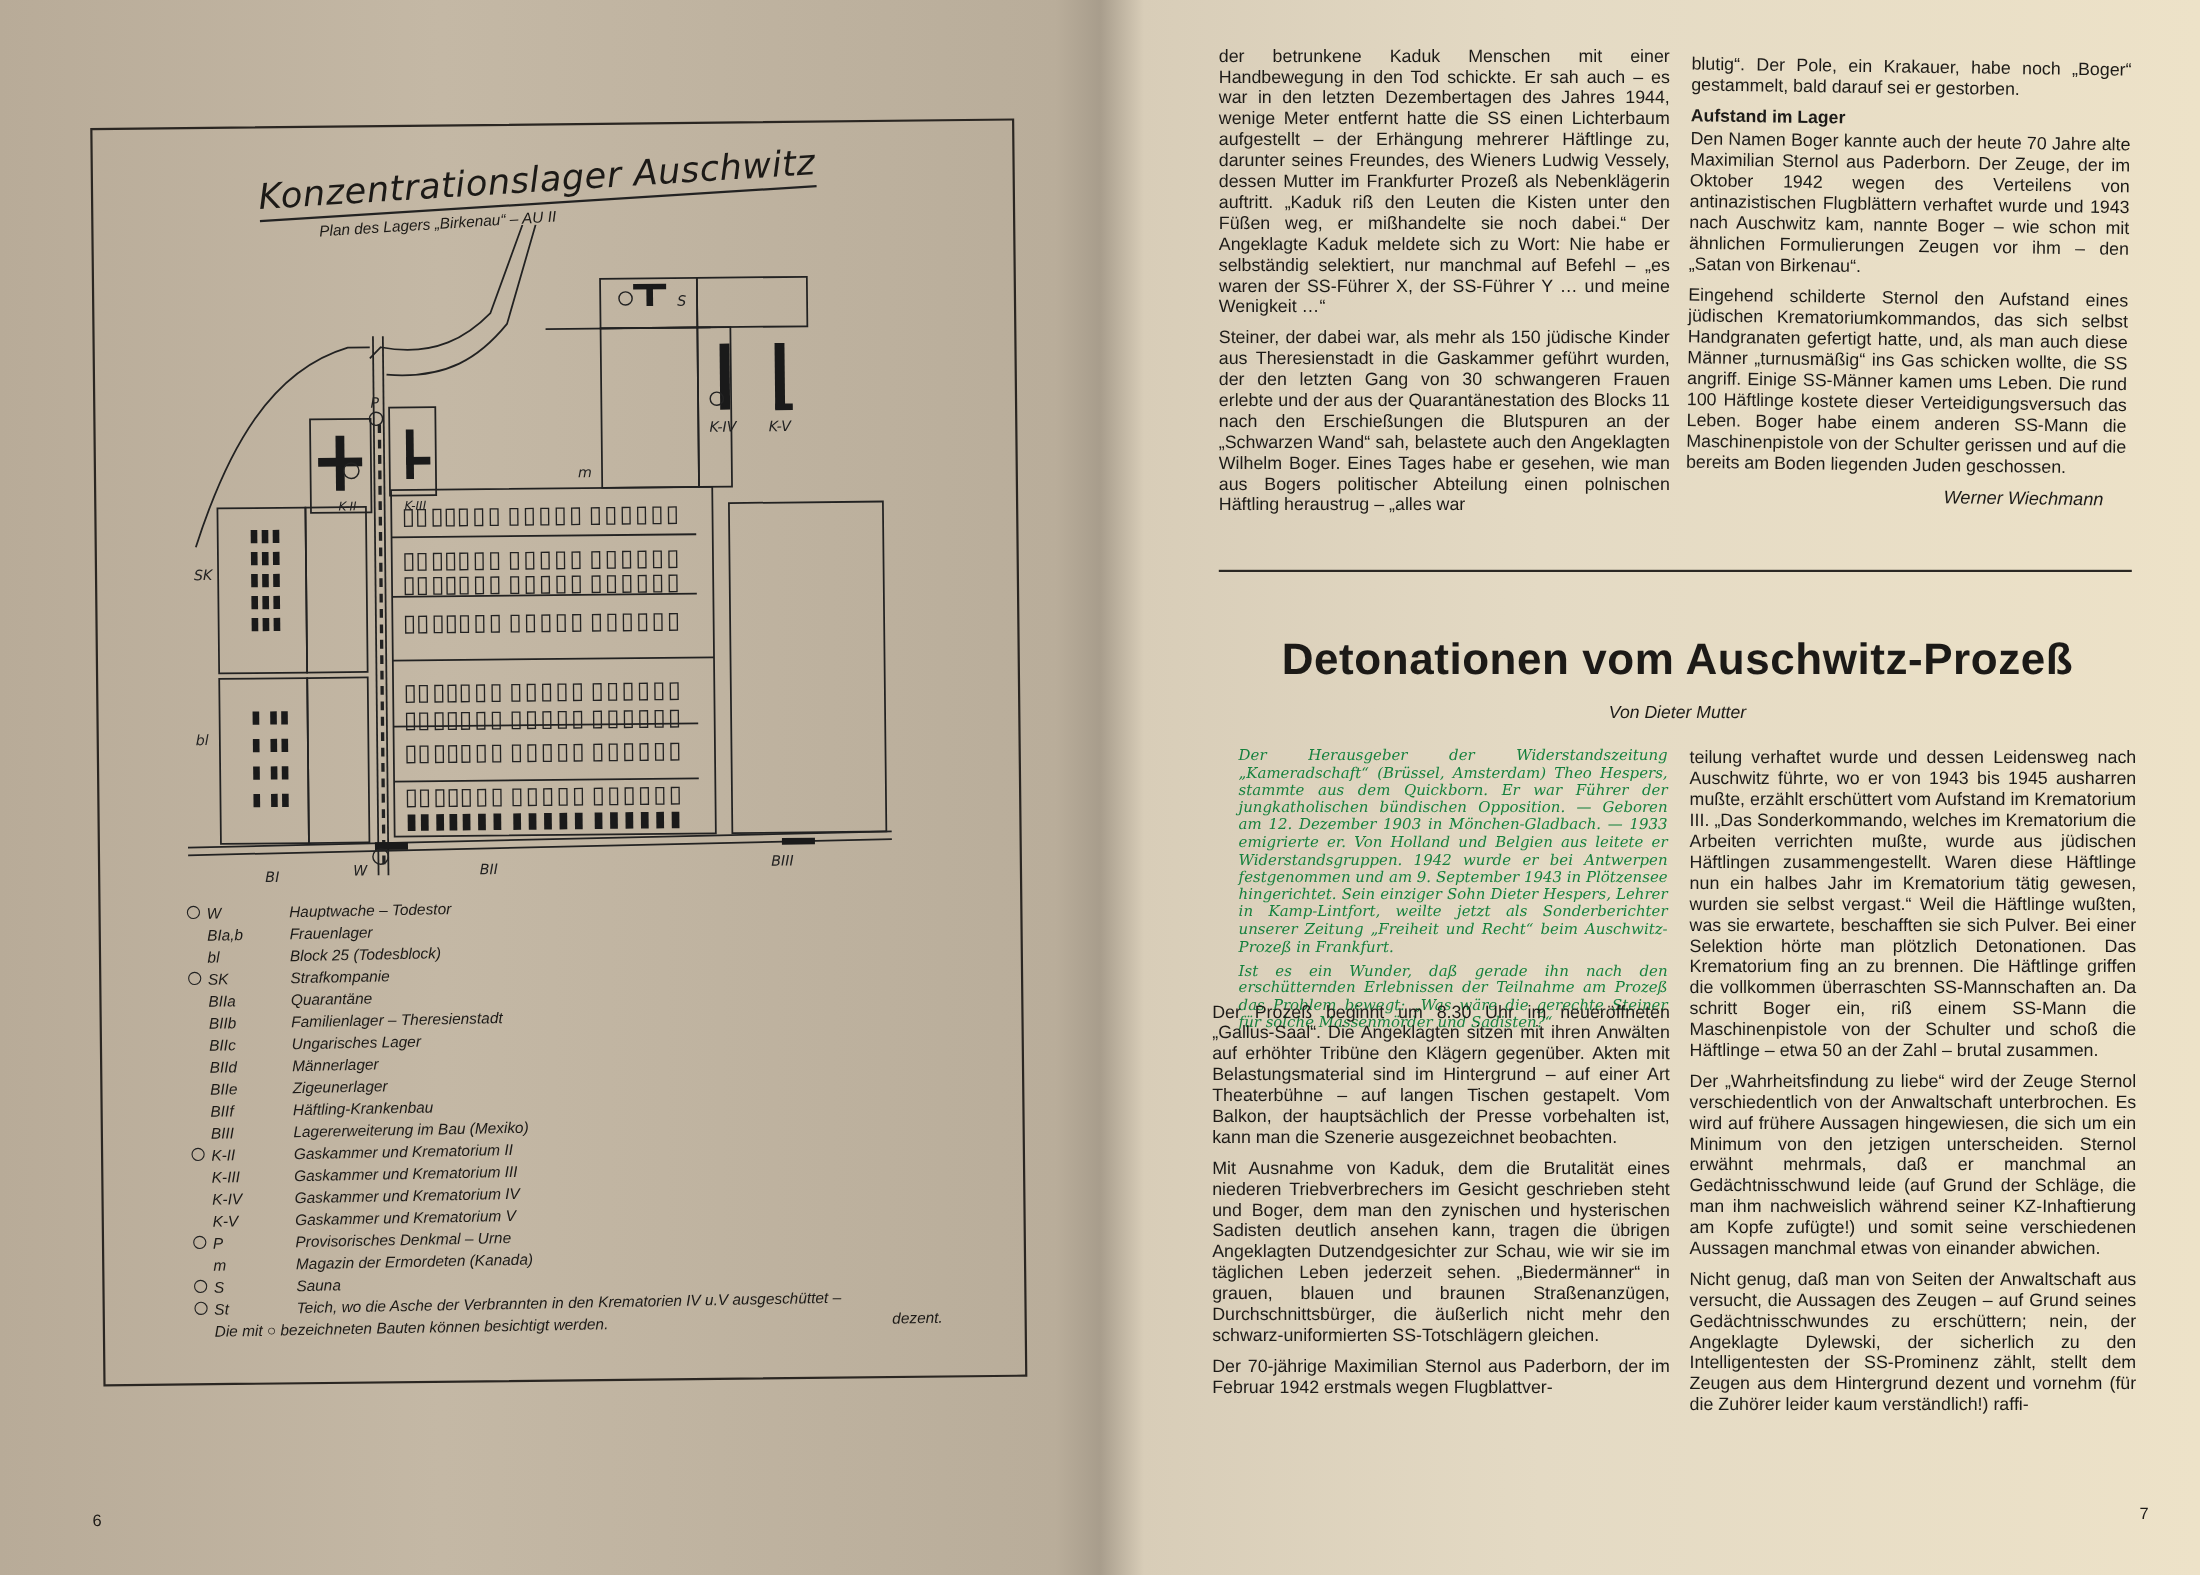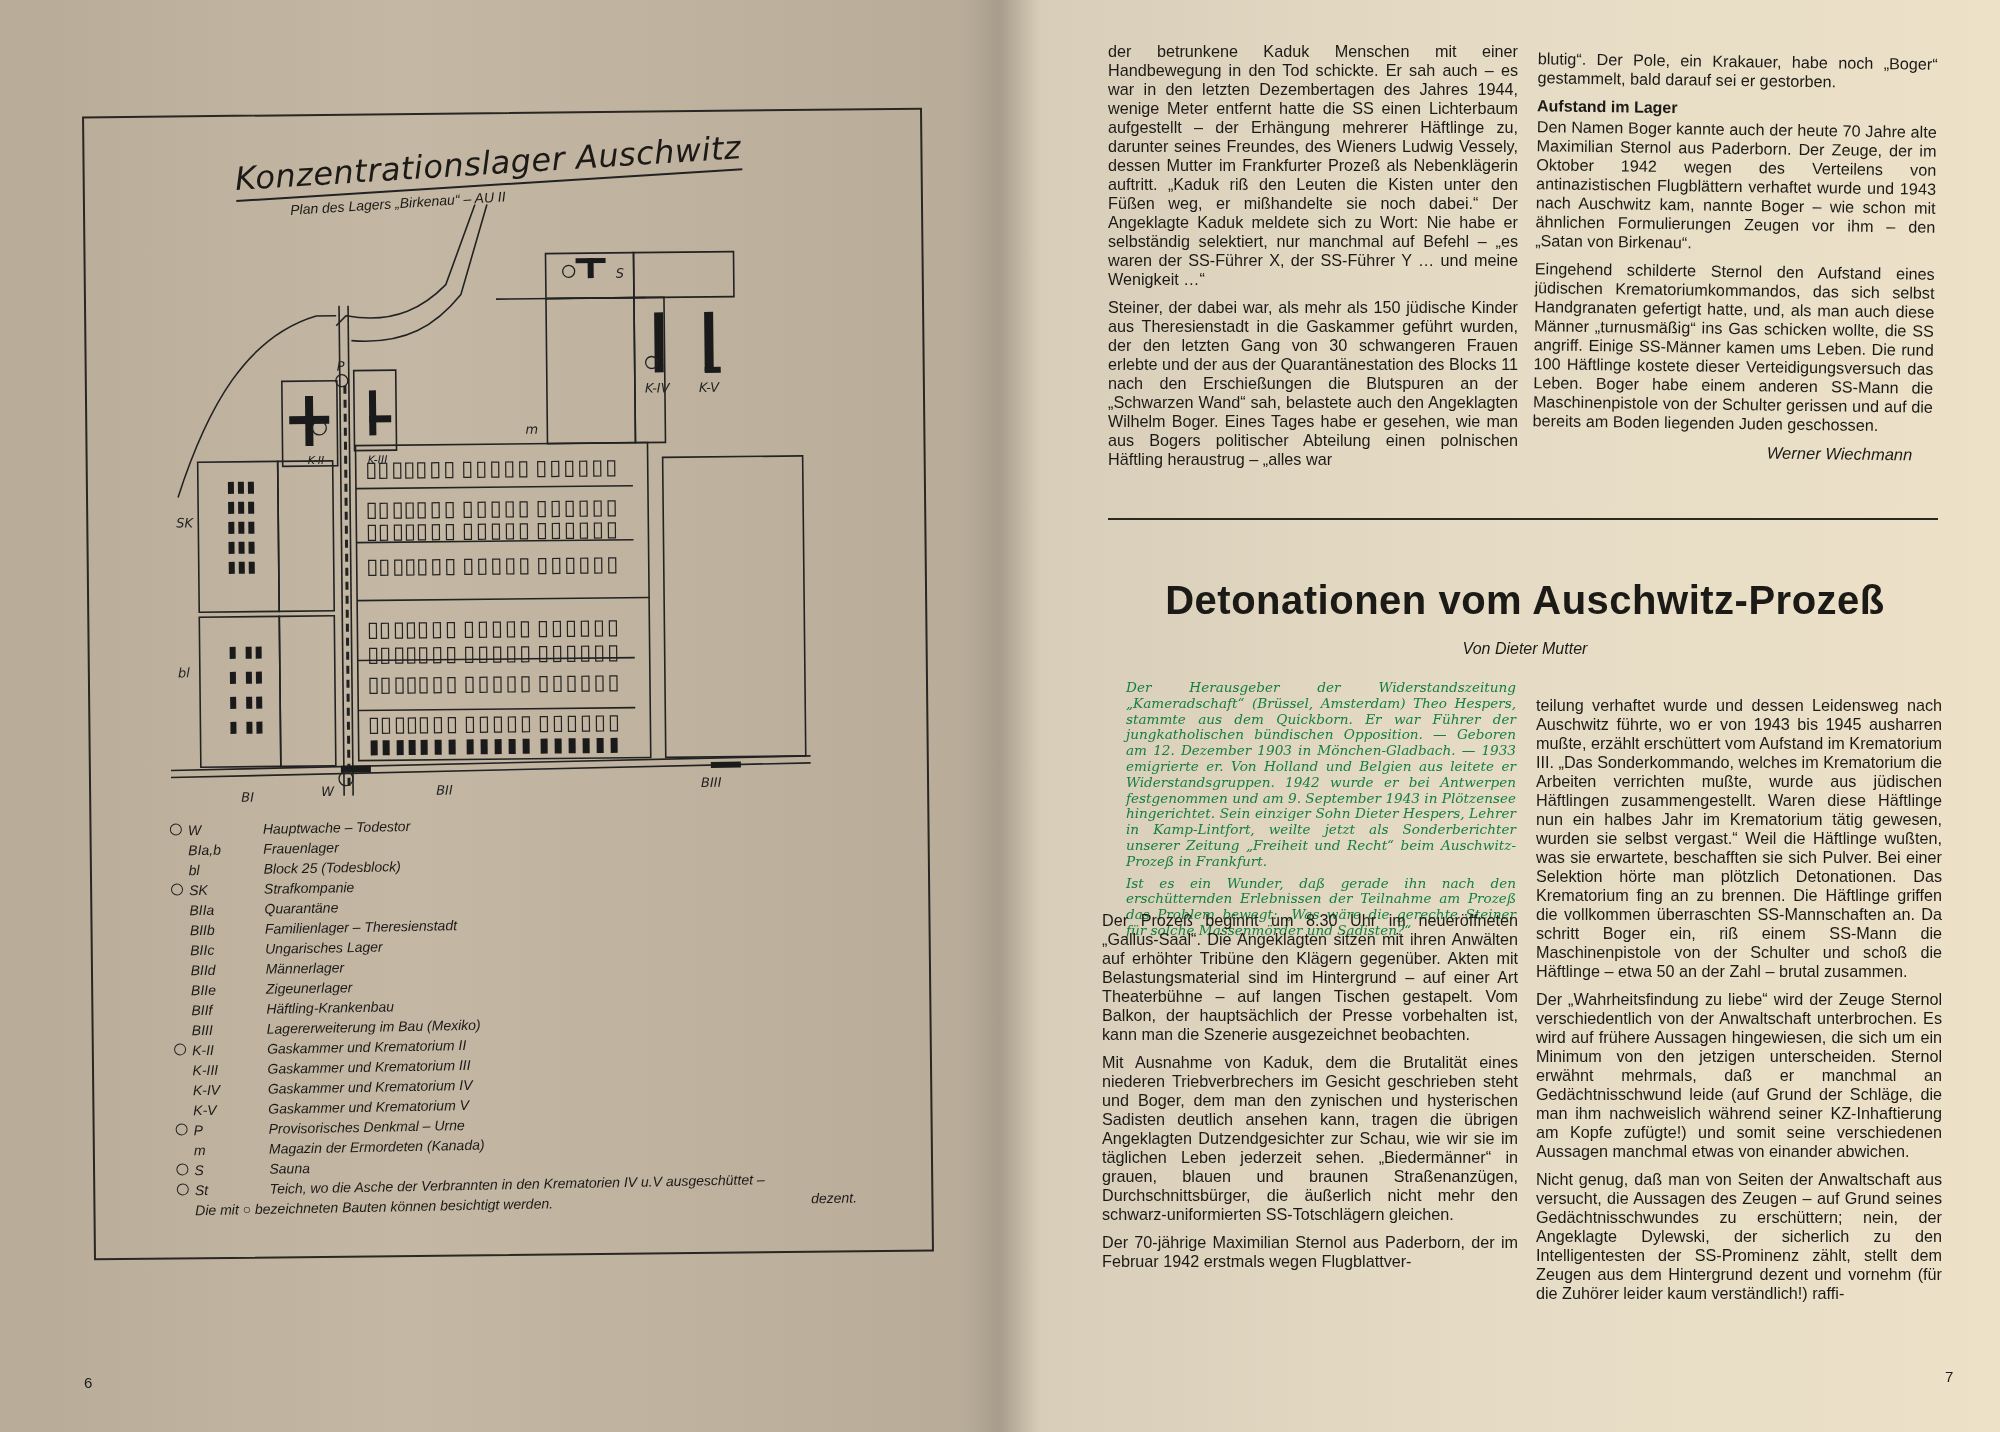--- a/index.html
+++ b/index.html
@@ -325,20 +325,20 @@
     <p>Der Herausgeber der Widerstandszeitung „Kameradschaft“ (Brüssel, Amsterdam) Theo Hespers, stammte aus dem Quickborn. Er war Führer der jungkatholischen bündischen Opposition. — Geboren am 12. Dezember 1903 in Mönchen-Gladbach. — 1933 emigrierte er. Von Holland und Belgien aus leitete er Widerstandsgruppen. 1942 wurde er bei Antwerpen festgenommen und am 9. September 1943 in Plötzensee hingerichtet. Sein einziger Sohn Dieter Hespers, Lehrer in Kamp-Lintfort, weilte jetzt als Sonderberichter unserer Zeitung „Freiheit und Recht“ beim Auschwitz-Prozeß in Frankfurt.</p>
     <p>Ist es ein Wunder, daß gerade ihn nach den erschütternden Erlebnissen der Teilnahme am Prozeß das Problem bewegt: „Was wäre die gerechte Steiner für solche Massenmörder und Sadisten?“</p>
   </div>
 
   <div class="col" style="left:1102px;top:911px;width:416px;">
     <p>Der Prozeß beginnt um 8.30 Uhr im neueröffneten „Gallus-Saal“. Die Angeklagten sitzen mit ihren Anwälten auf erhöhter Tribüne den Klägern gegenüber. Akten mit Belastungsmaterial sind im Hintergrund – auf einer Art Theaterbühne – auf langen Tischen gestapelt. Vom Balkon, der hauptsächlich der Presse vorbehalten ist, kann man die Szenerie ausgezeichnet beobachten.</p>
     <p>Mit Ausnahme von Kaduk, dem die Brutalität eines niederen Triebverbrechers im Gesicht geschrieben steht und Boger, dem man den zynischen und hysterischen Sadisten deutlich ansehen kann, tragen die übrigen Angeklagten Dutzendgesichter zur Schau, wie wir sie im täglichen Leben jederzeit sehen. „Biedermänner“ in grauen, blauen und braunen Straßenanzügen, Durchschnittsbürger, die äußerlich nicht mehr den schwarz-uniformierten SS-Totschlägern gleichen.</p>
     <p>Der 70-jährige Maximilian Sternol aus Paderborn, der im Februar 1942 erstmals wegen Flugblattver-</p>
   </div>
 
-  <div class="col" style="left:1536px;top:696px;width:406px;">
+  <div class="col" style="left:1536px;top:680px;width:406px;">
     <p>teilung verhaftet wurde und dessen Leidensweg nach Auschwitz führte, wo er von 1943 bis 1945 ausharren mußte, erzählt erschüttert vom Aufstand im Krematorium III. „Das Sonderkommando, welches im Krematorium die Arbeiten verrichten mußte, wurde aus jüdischen Häftlingen zusammengestellt. Waren diese Häftlinge nun ein halbes Jahr im Krematorium tätig gewesen, wurden sie selbst vergast.“ Weil die Häftlinge wußten, was sie erwartete, beschafften sie sich Pulver. Bei einer Selektion hörte man plötzlich Detonationen. Das Krematorium fing an zu brennen. Die Häftlinge griffen die vollkommen überraschten SS-Mannschaften an. Da schritt Boger ein, riß einem SS-Mann die Maschinenpistole von der Schulter und schoß die Häftlinge – etwa 50 an der Zahl – brutal zusammen.</p>
     <p>Der „Wahrheitsfindung zu liebe“ wird der Zeuge Sternol verschiedentlich von der Anwaltschaft unterbrochen. Es wird auf frühere Aussagen hingewiesen, die sich um ein Minimum von den jetzigen unterscheiden. Sternol erwähnt mehrmals, daß er manchmal an Gedächtnisschwund leide (auf Grund der Schläge, die man ihm nachweislich während seiner KZ-Inhaftierung am Kopfe zufügte!) und somit seine verschiedenen Aussagen manchmal etwas von einander abwichen.</p>
     <p>Nicht genug, daß man von Seiten der Anwaltschaft aus versucht, die Aussagen des Zeugen – auf Grund seines Gedächtnisschwundes zu erschüttern; nein, der Angeklagte Dylewski, der sicherlich zu den Intelligentesten der SS-Prominenz zählt, stellt dem Zeugen aus dem Hintergrund dezent und vornehm (für die Zuhörer leider kaum verständlich!) raffi-</p>
   </div>
 
   <div class="pageno" style="left:1945px;top:1368px;">7</div>
 </div>
 
 </body></html>

